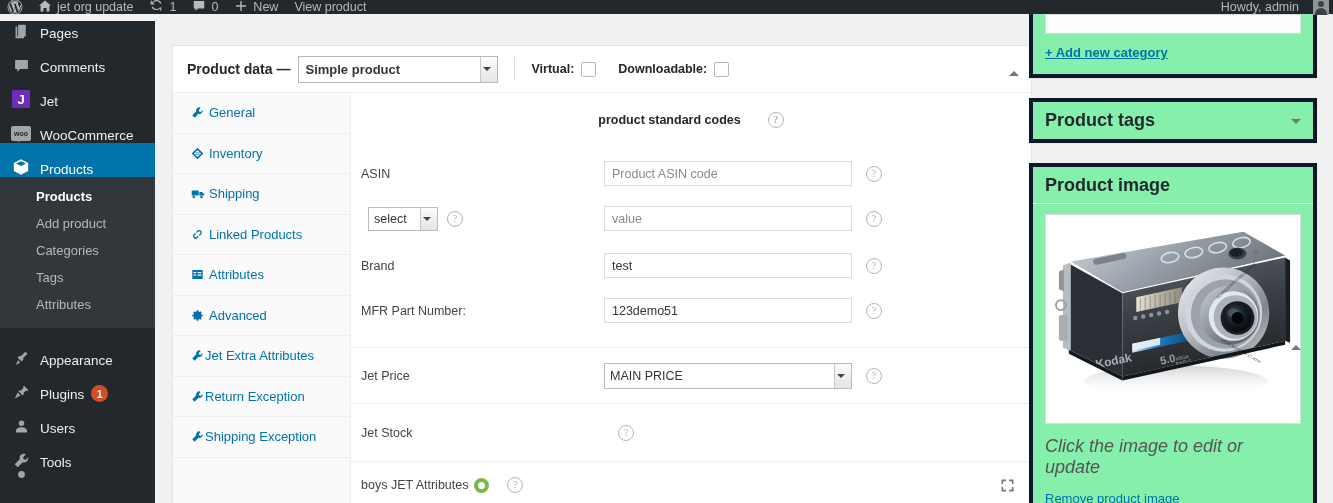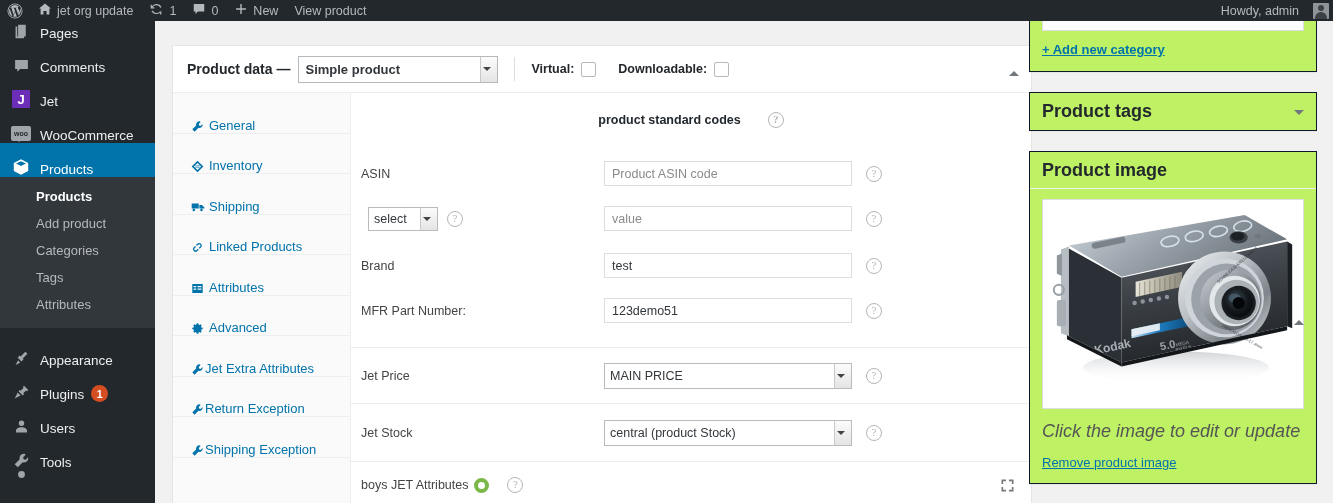--- a/index.html
+++ b/index.html
@@ -6,21 +6,21 @@
   html, body {
     width: 1333px; height: 503px;
     overflow: hidden;
     font-family: "Liberation Sans", sans-serif;
     background: #f1f1f1;
   }
 
   
   #adminbar {
     position: absolute; top: 0; left: 0;
-    width: 1333px; height: 21px;
+    width: 1333px; height: 14px;
     background: #23282d;
     color: #b4b9be;
     font-size: 12.5px;
     display: flex; align-items: center;
     z-index: 50;
   }
   .ab-item {
     display: flex; align-items: center; gap: 5px;
     height: 21px; padding: 0 8px;
     color: #b4b9be; white-space: nowrap;
@@ -166,21 +166,21 @@
   .pd-body { display: flex; height: 431px; }
 
   
   .pd-tabs {
     width: 178px; flex: none;
     background: #fafafa; border-right: 1px solid #eee;
     overflow: hidden;
   }
   .pd-tab {
     height: 40.5px;
-    display: flex; align-items: flex-end;
+    display: flex; align-items: center;
     padding-left: 18px;
     border-bottom: 1px solid #eee;
     font-size: 13px; color: #0073aa;
     position: relative;
   }
   .pd-tab .tab-ico {
     width: 18px; flex: none; display: flex; align-items: center;
     color: #0073aa; font-size: 13px;
   }
   .pd-tab.jet .tab-ico { width: 14px; }
@@ -248,21 +248,21 @@
     position: absolute; right: 16px; width: 15px; height: 15px;
     color: #777;
   }
 
   
   #side-col {
     position: absolute; right: 16px; top: 0;
     width: 288px;
   }
   .postbox {
-    background: #bef264; border: 1px solid #0f172a;
+    background: #86efac; border: 4px solid #0f172a;
     box-shadow: 0 1px 1px rgba(0,0,0,.04);
     margin-bottom: 20px;
     position: relative;
   }
   .pb-hd {
     height: 37px; display: flex; align-items: center;
     padding: 0 12px; border-bottom: 1px solid #eee;
     font-size: 18px; font-weight: bold; color: #23282d;
   }
   .pb-hd.noborder { border-bottom: none; }
@@ -601,26 +601,20 @@
             <select class="fr-select">
               <option>MAIN PRICE</option>
             </select>
             <span class="btnbg"></span>
           </span>
           <span class="help-tip gap-l">?</span>
         </div>
 
         <div class="form-row bordered" style="height:58px;">
           <span class="fr-label">Jet Stock</span>
-          <span class="select-wrap">
-            <select class="fr-select">
-              <option>central (product Stock)</option>
-            </select>
-            <span class="btnbg"></span>
-          </span>
           <span class="help-tip gap-l">?</span>
         </div>
 
         <div class="form-row bordered" style="height:47px;">
           <span style="font-size:12.5px;color:#444;display:flex;align-items:center;">
             <span>boys JET Attributes</span>
             <span class="green-dot"></span>
           </span>
           <span class="help-tip" style="margin-left:18px;">?</span>
           <span class="expand-ico">

